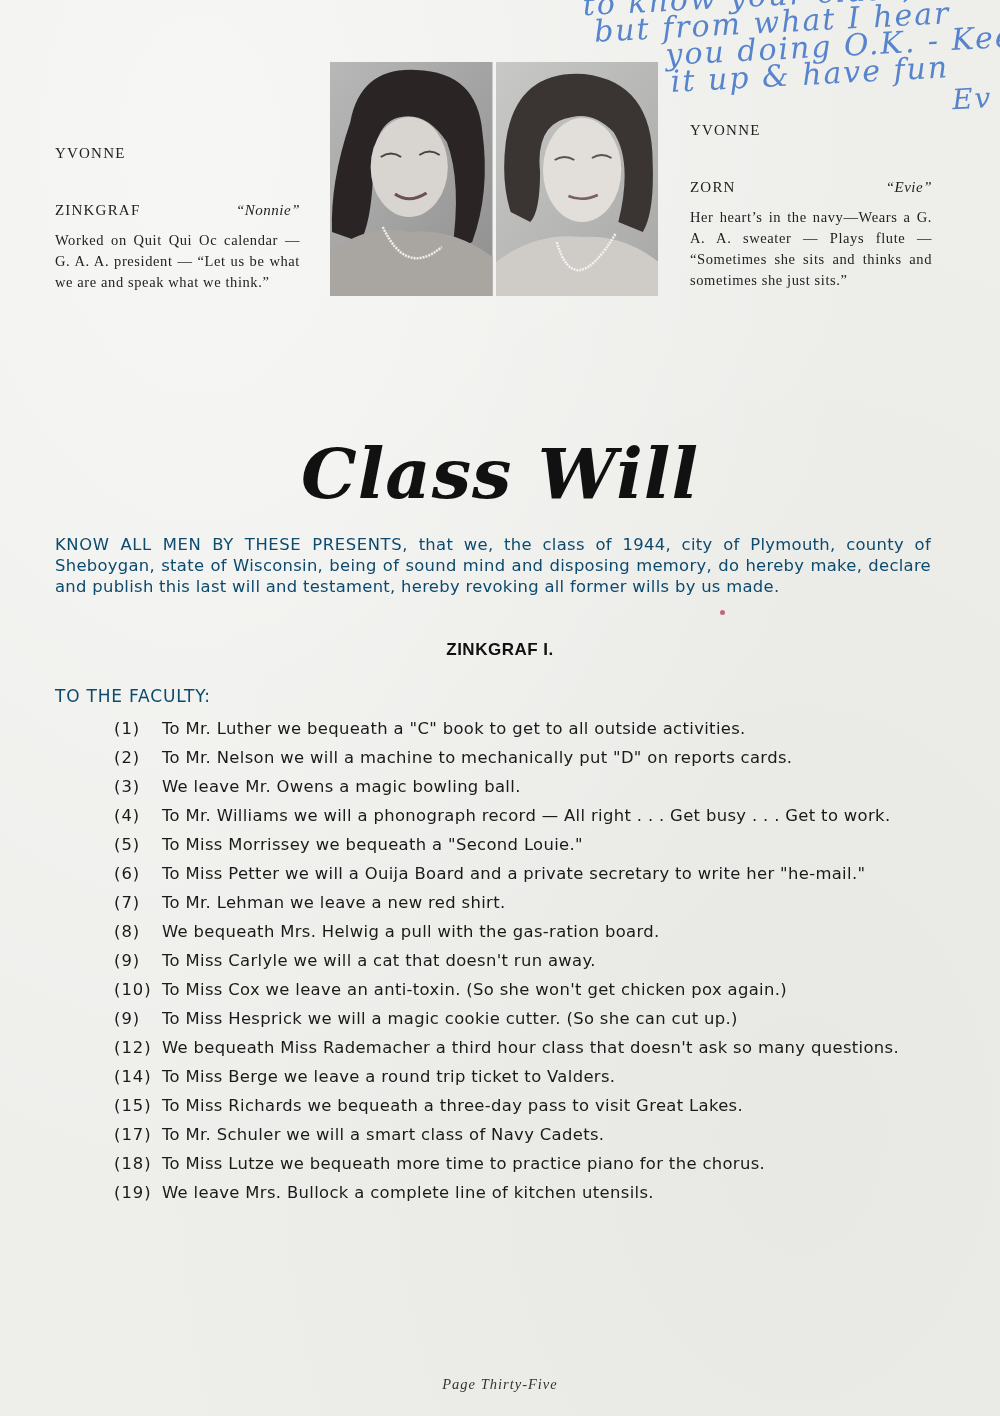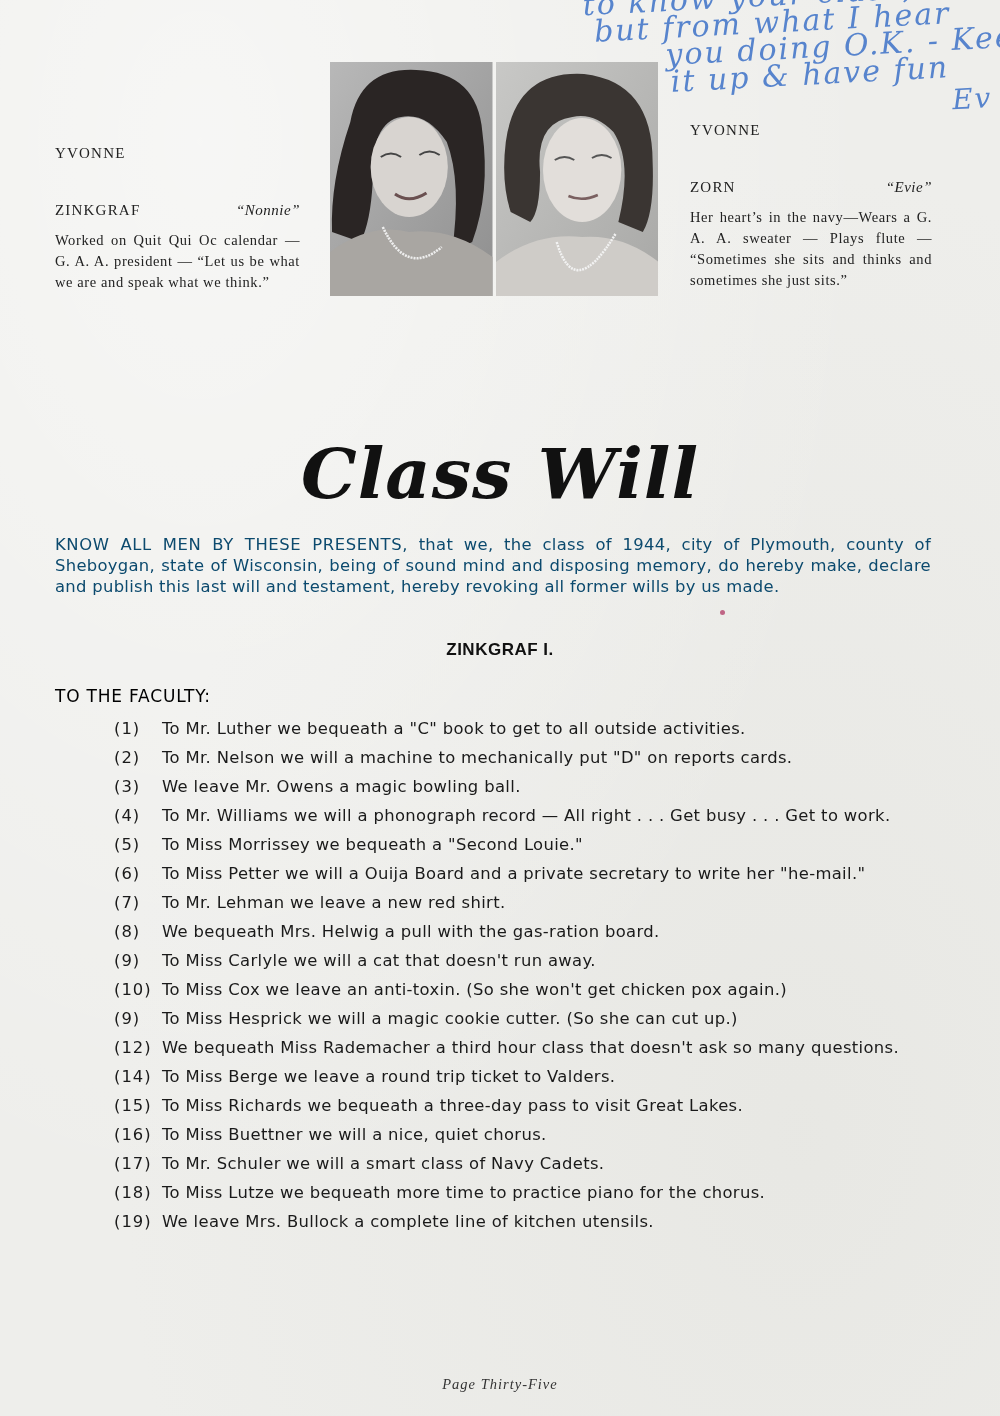--- a/index.html
+++ b/index.html
@@ -59,21 +59,21 @@
     text-align: justify; color: #0c4a6e; letter-spacing: 0.3px;
   }
   .preamble .caps { letter-spacing: 0.6px; }
   .article-heading {
     position: absolute; left: 0; right: 0; top: 640px; text-align: center;
     font-family: "Liberation Sans", sans-serif; font-weight: bold; font-size: 17px;
     letter-spacing: 0.5px; color: #111;
   }
   .section-heading {
     position: absolute; left: 55px; top: 686px;
-    font-family: "DejaVu Sans", sans-serif; font-size: 17px; letter-spacing: 0.8px; color: #000000;
+    font-family: "DejaVu Sans", sans-serif; font-size: 17px; letter-spacing: 0.8px; color: #0c4a6e;
   }
   .bequests {
     position: absolute; left: 96px; top: 718px; width: 836px;
     list-style: none; margin: 0; padding: 0;
     font-family: "DejaVu Sans", sans-serif; font-size: 16.4px; line-height: 21px; color: #1a1a1a;
   }
   .bequests li { display: flex; margin-bottom: 8px; }
   .bequests .num { width: 66px; flex: 0 0 66px; text-align: right; padding-right: 0; box-sizing: border-box; letter-spacing: 1px; }
   .bequests .num span { display: inline-block; width: 48px; text-align: left; }
   .bequests .txt { flex: 1; text-align: justify; letter-spacing: 0.35px; }
@@ -216,24 +216,20 @@
     </li>
     <li>
       <div class="num"><span>(14)</span></div>
       <div class="txt">To Miss Berge we leave a round trip ticket to Valders.</div>
     </li>
     <li>
       <div class="num"><span>(15)</span></div>
       <div class="txt">To Miss Richards we bequeath a three-day pass to visit Great Lakes.</div>
     </li>
     <li>
-      <div class="num"><span>(16)</span></div>
-      <div class="txt">To Miss Buettner we will a nice, quiet chorus.</div>
-    </li>
-    <li>
       <div class="num"><span>(17)</span></div>
       <div class="txt">To Mr. Schuler we will a smart class of Navy Cadets.</div>
     </li>
     <li>
       <div class="num"><span>(18)</span></div>
       <div class="txt">To Miss Lutze we bequeath more time to practice piano for the chorus.</div>
     </li>
     <li>
       <div class="num"><span>(19)</span></div>
       <div class="txt">We leave Mrs. Bullock a complete line of kitchen utensils.</div>

